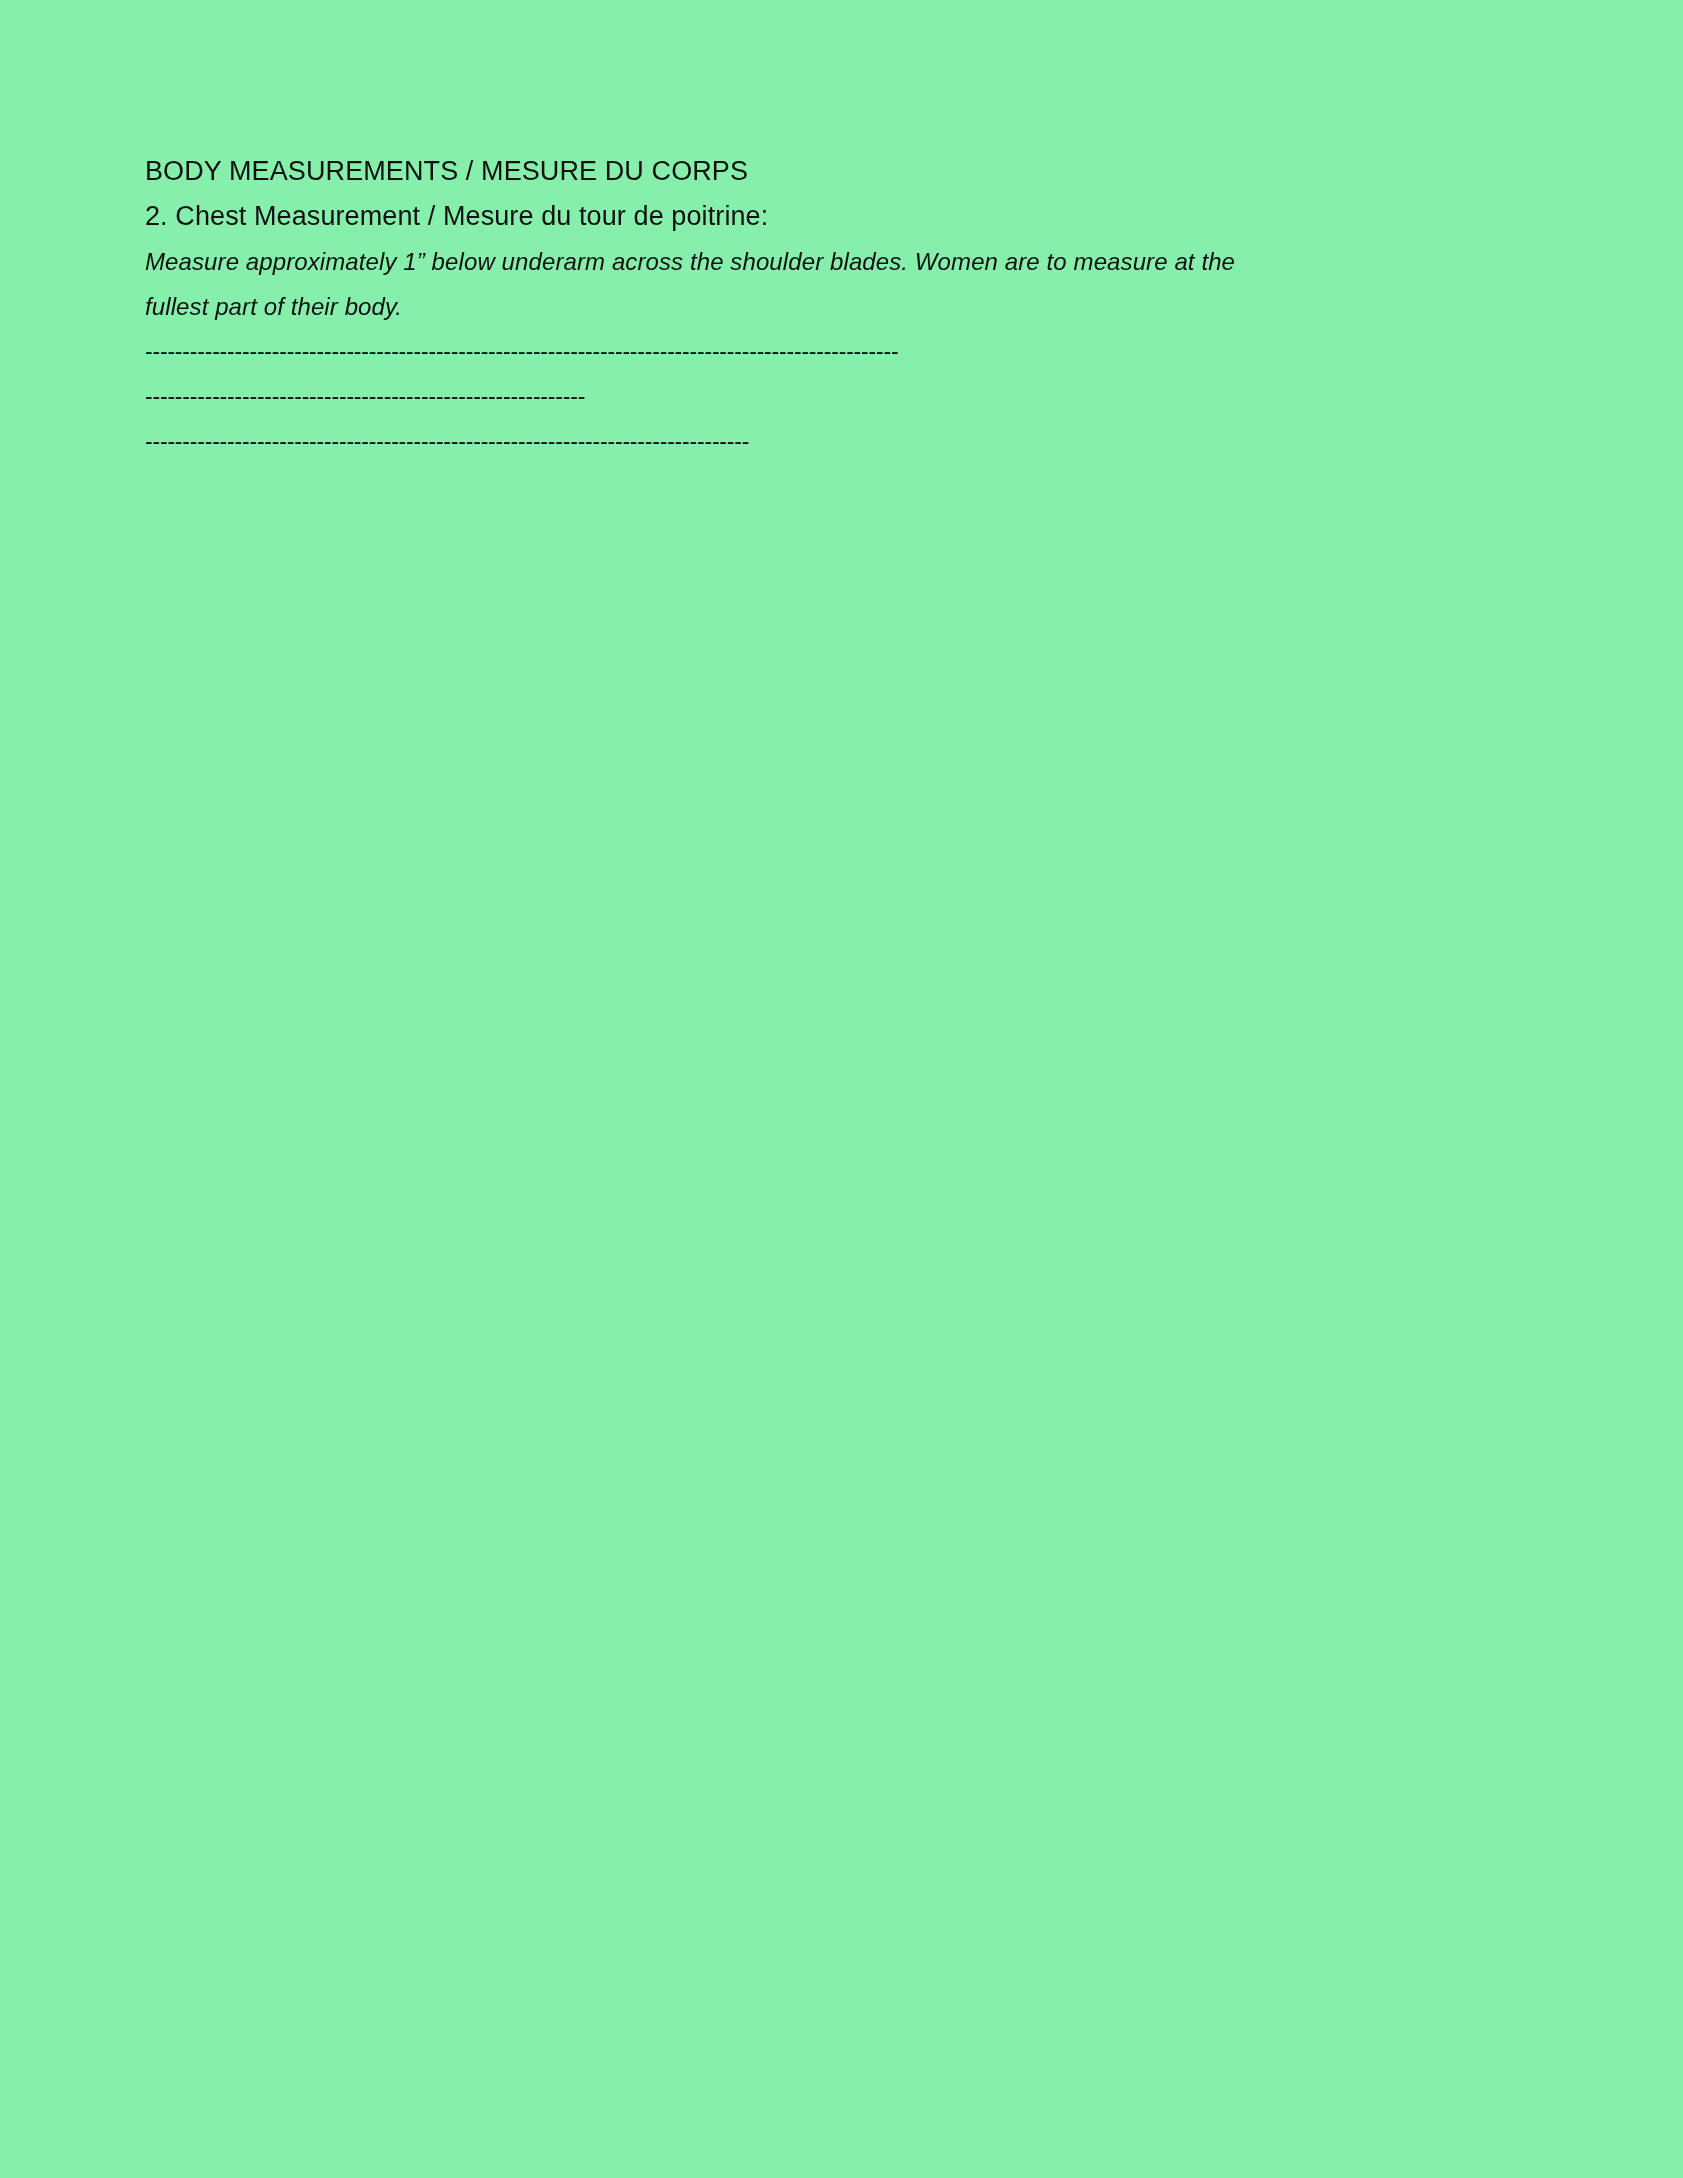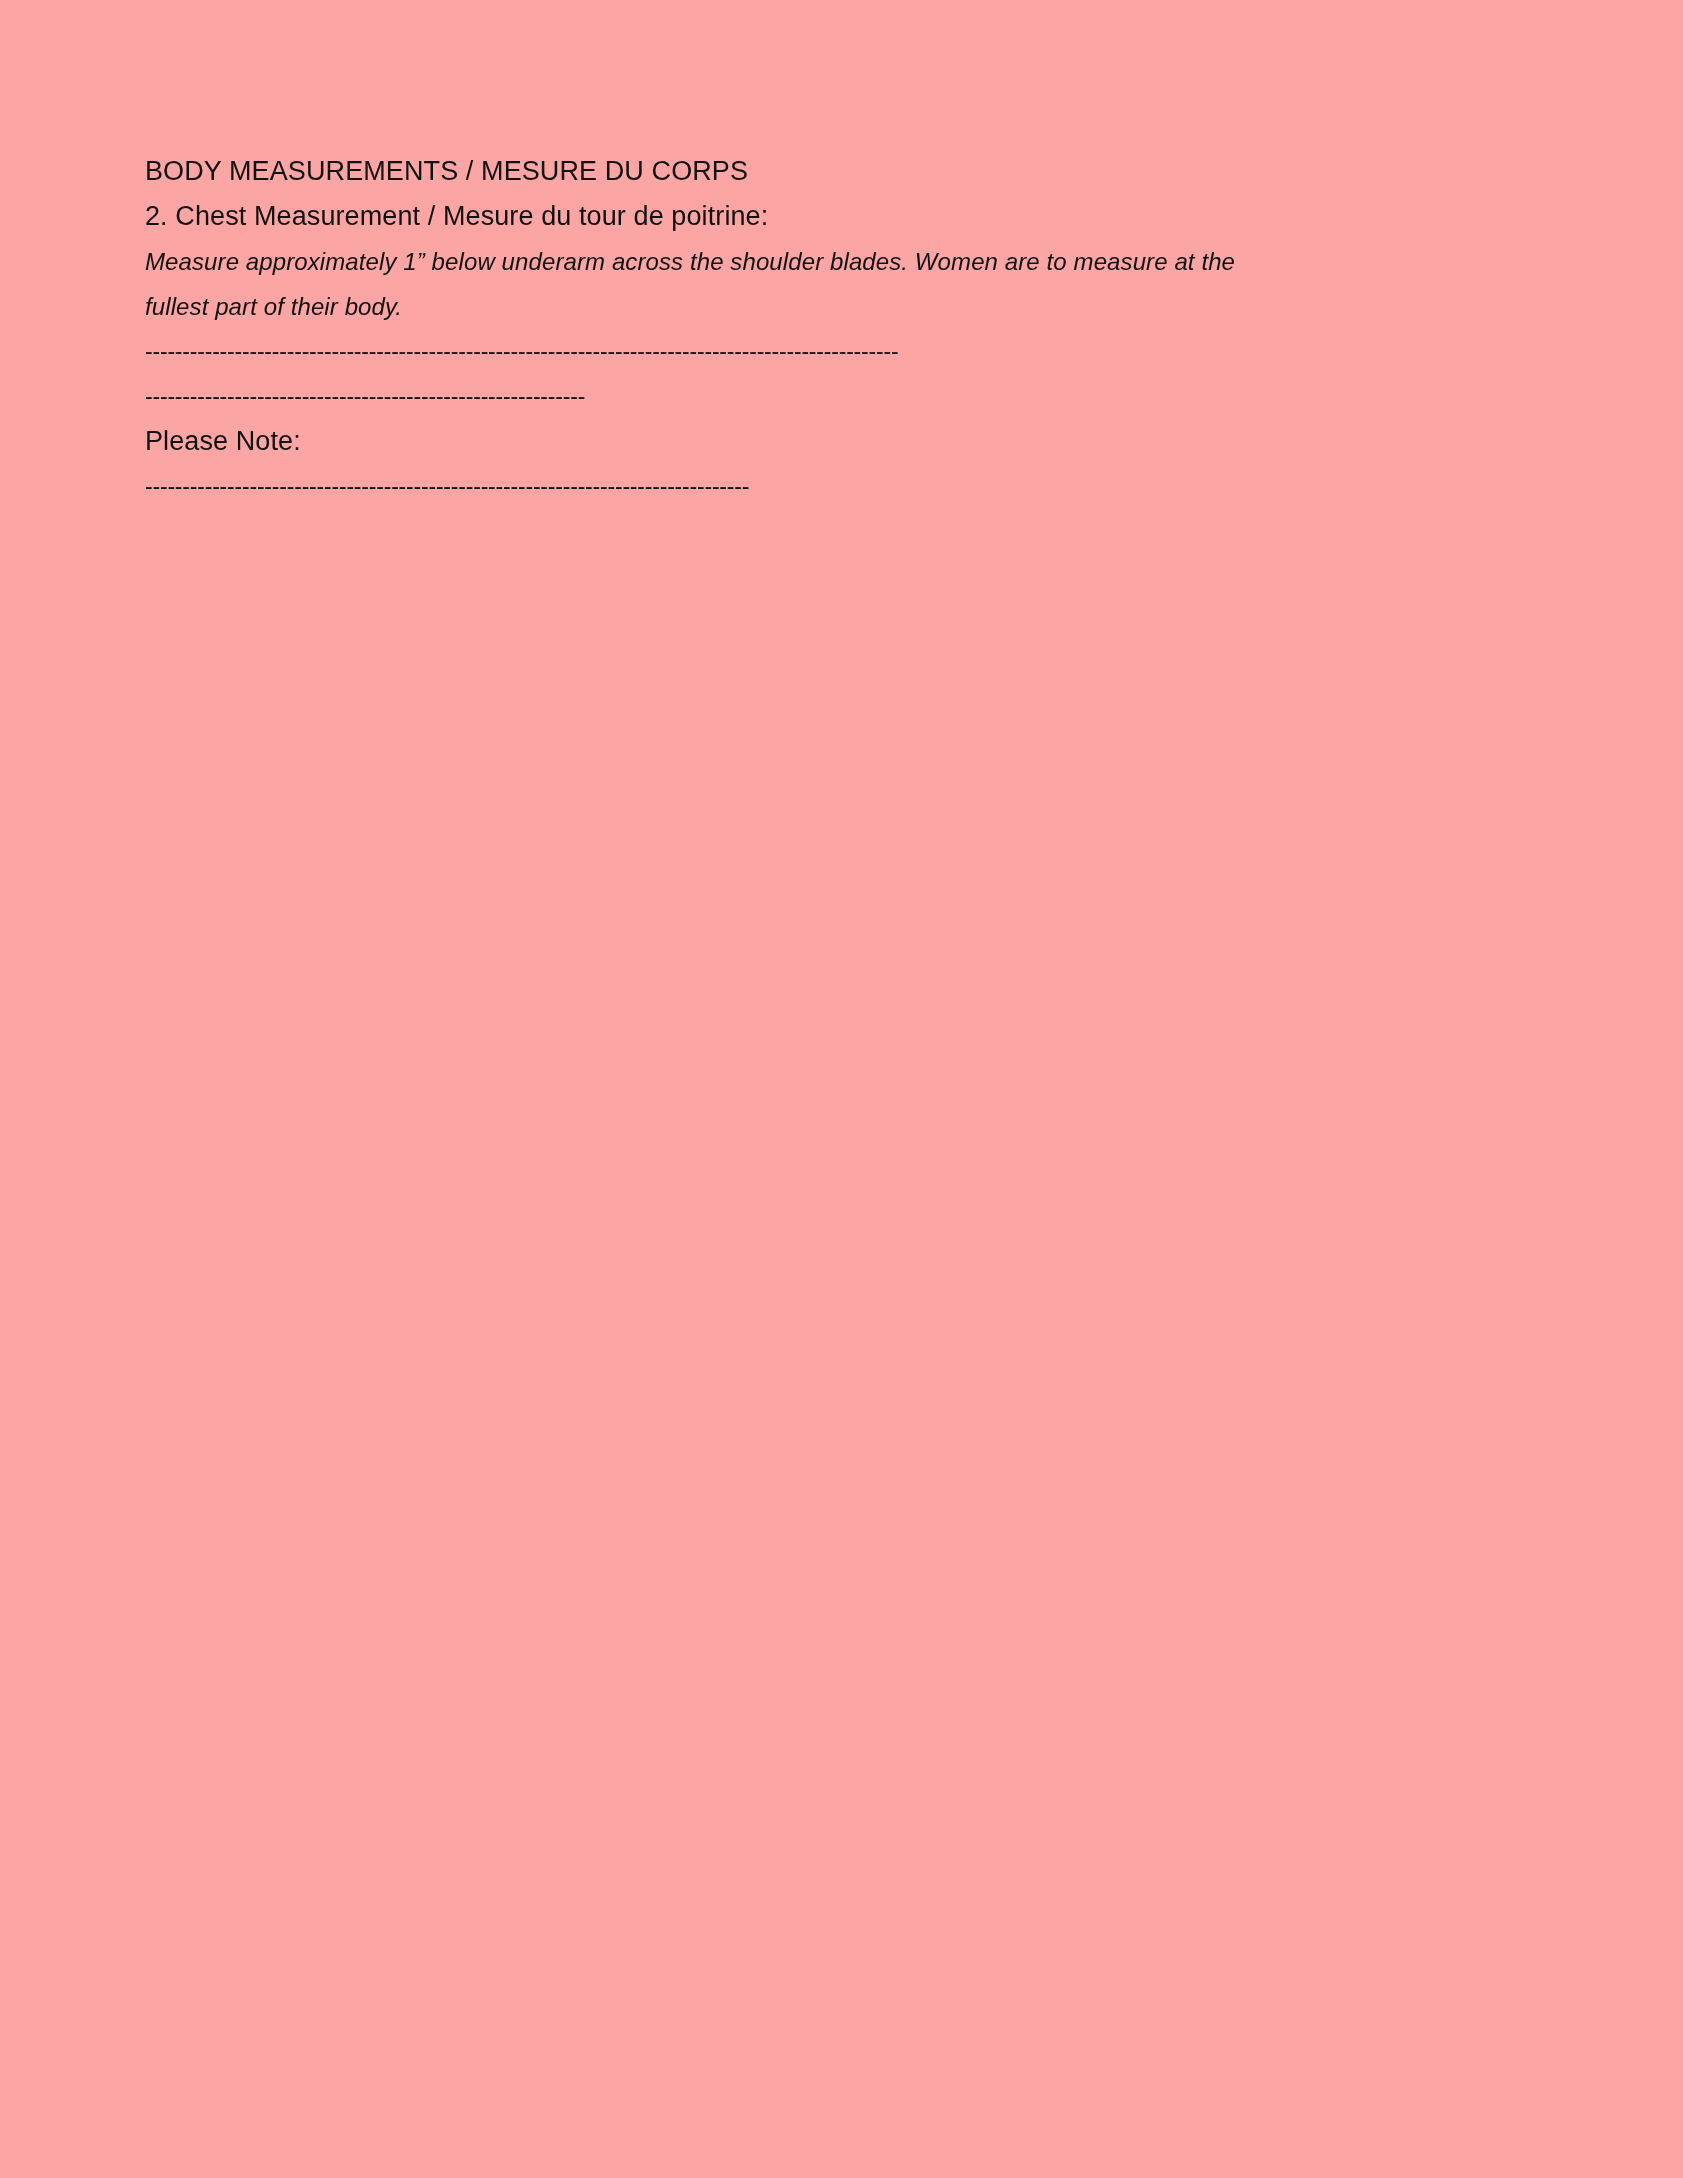--- a/index.html
+++ b/index.html
@@ -14,21 +14,21 @@
     color: #000000;
     position: relative;
     overflow: hidden;
   }
   .page {
     position: absolute;
     top: 0;
     left: 0;
     width: 1683px;
     height: 2178px;
-    background: #fca5a5;
+    background: #86efac;
   }
   .content {
     position: absolute;
     left: 145px;
     top: 149px;
     width: 1307px;
   }
   .line {
     font-size: 27px;
     line-height: 45px;
@@ -63,21 +63,20 @@
 
     <div class="line">2. Chest Measurement / Mesure du tour de poitrine:</div>
 
     <div class="para">Measure approximately 1” below underarm across the shoulder blades. Women are to measure at the fullest part of their body.</div>
 
     <div class="rule">-----------------------------------------------------------------------------------------------------</div>
 
 
     <div class="rule">-----------------------------------------------------------</div>
 
-    <div class="line">Please Note:</div>
 
 
 
     <div class="rule">---------------------------------------------------------------------------------</div>
 
   </div>
 </div>
 
 
 </body></html>

